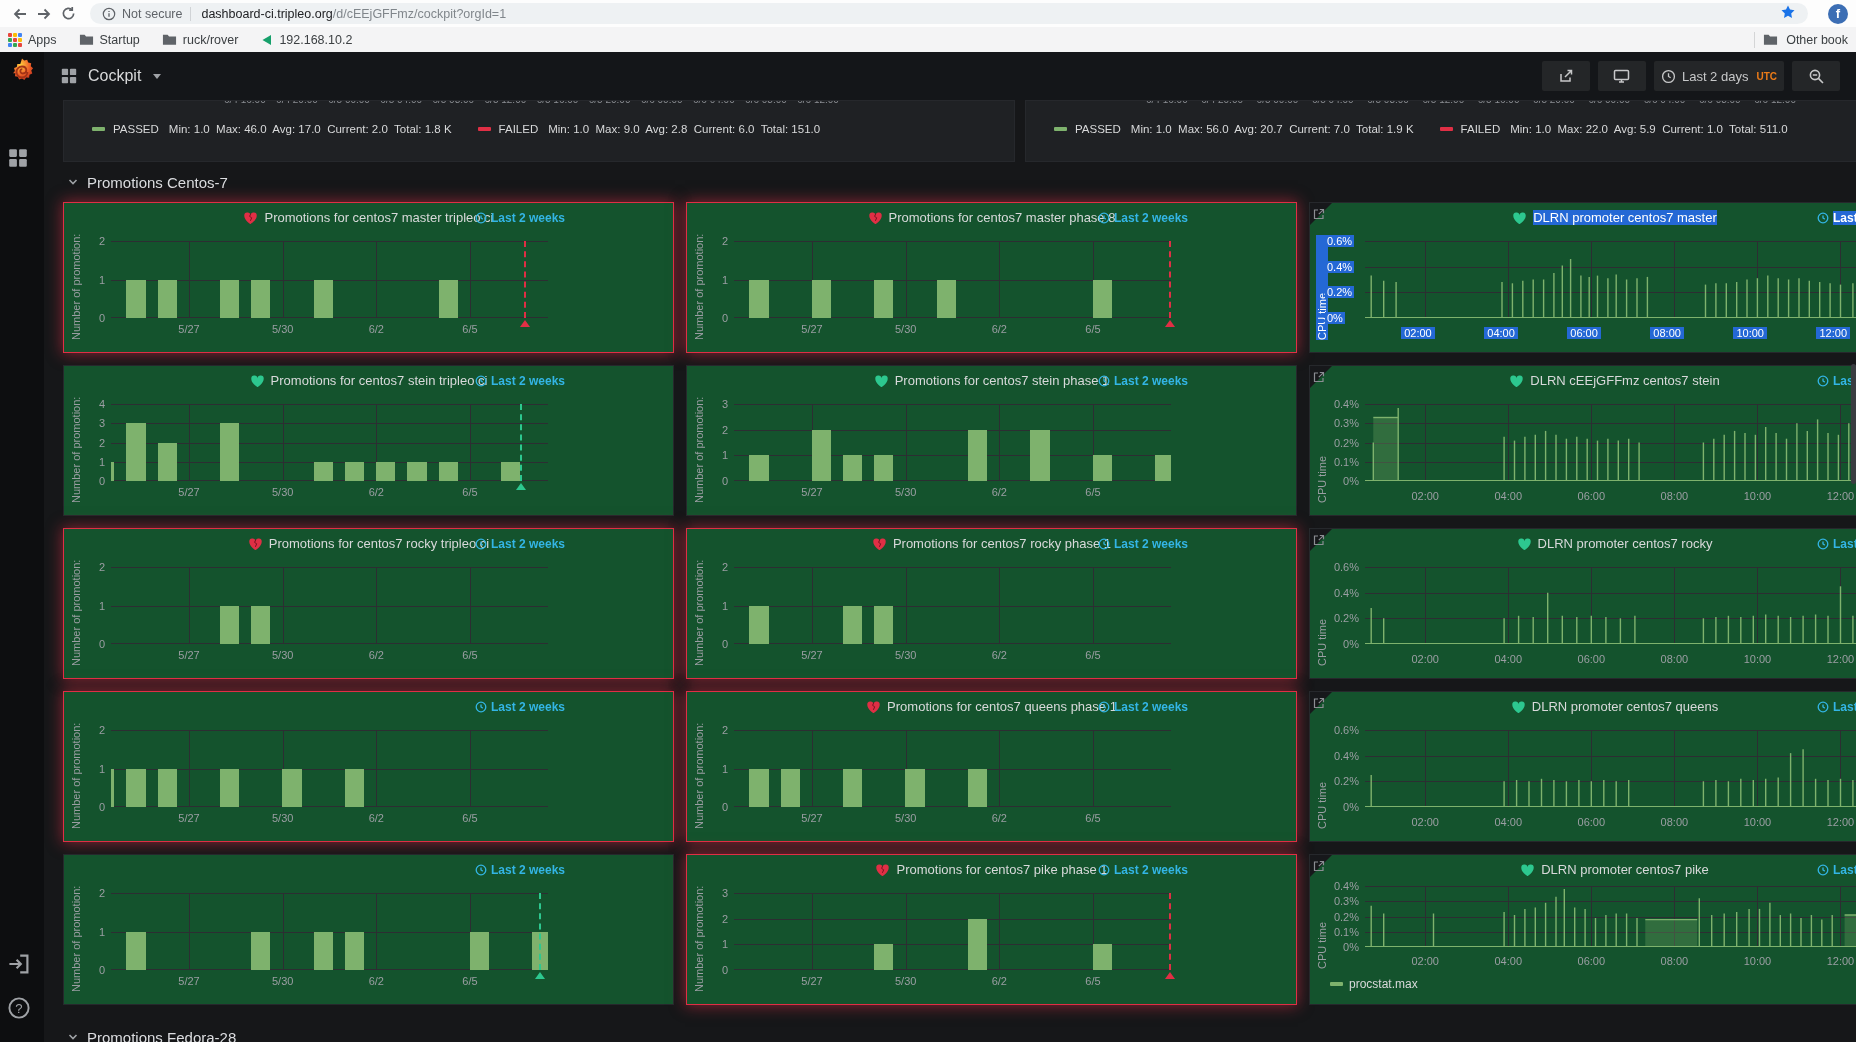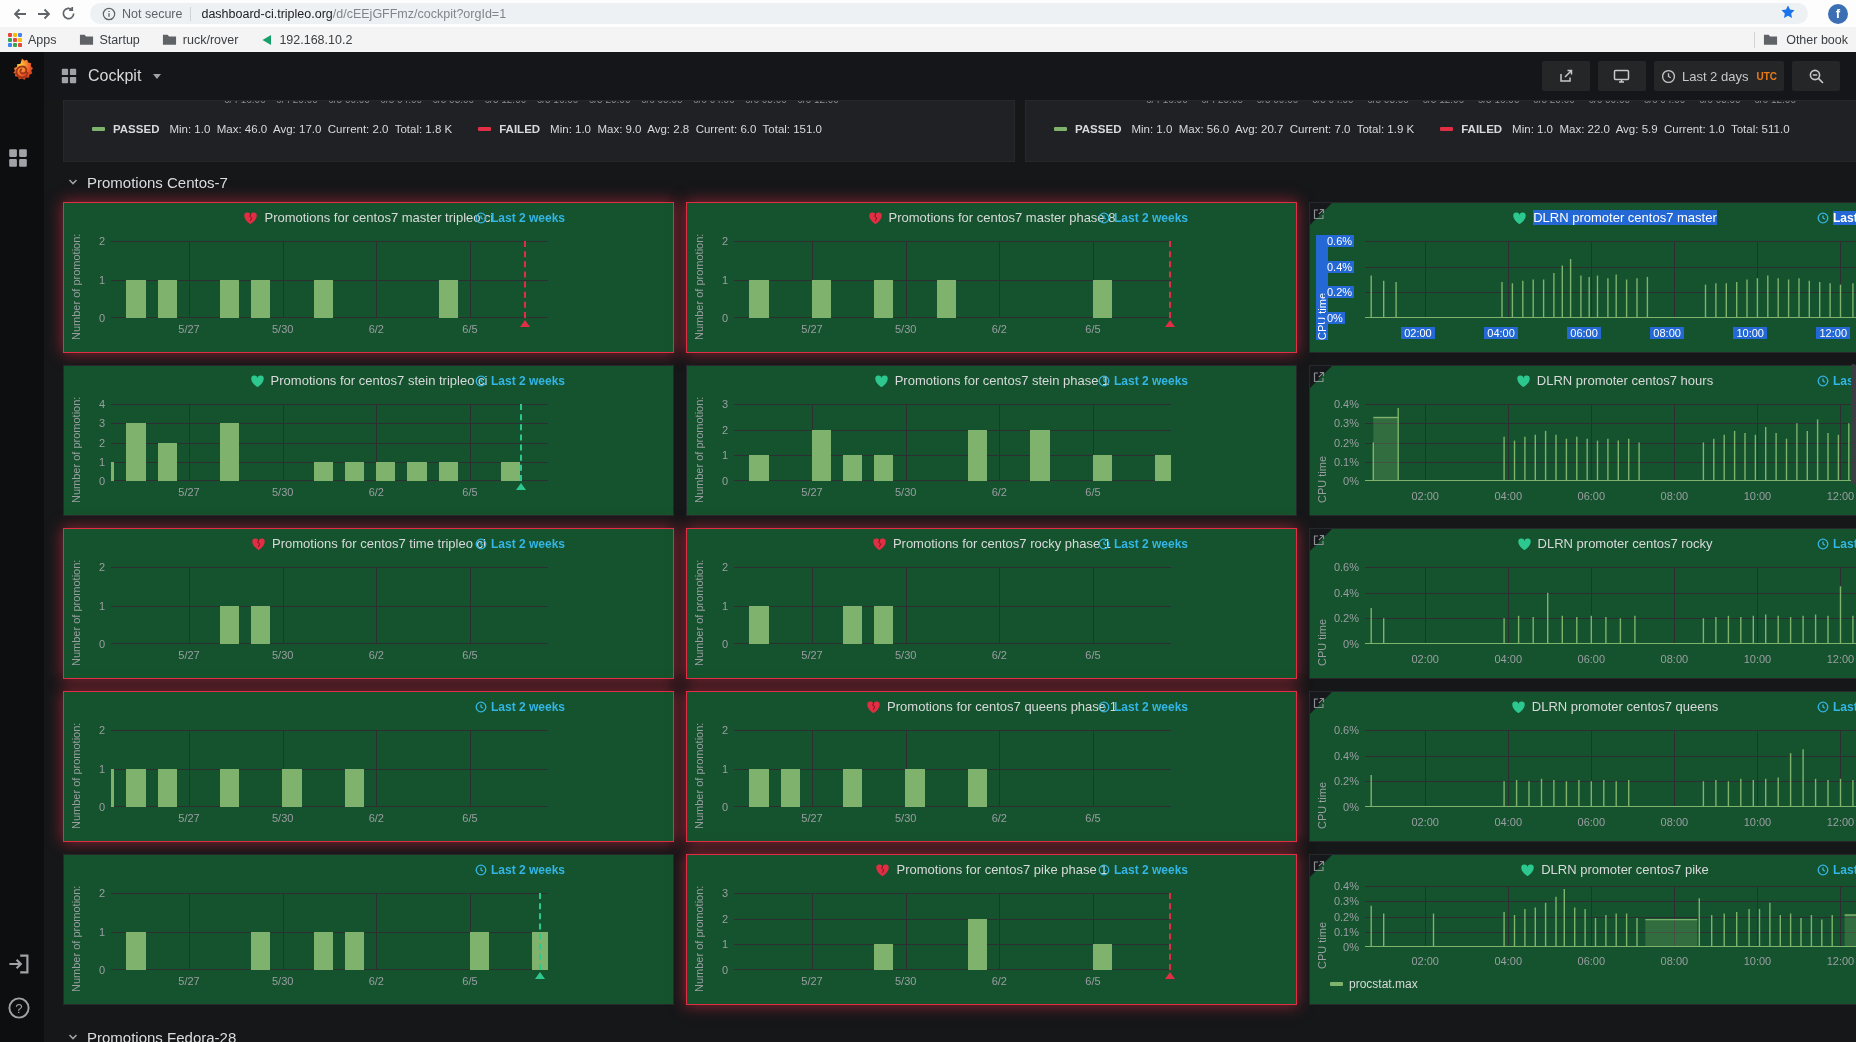--- a/index.html
+++ b/index.html
@@ -33,21 +33,21 @@
   .hbtn{height:30px;min-width:34px;background:#242628;border-radius:2px;display:flex;align-items:center;justify-content:center;color:#c7c8c9;padding:0 7px;gap:6px;font-size:13px;}
   .utc{color:#eb7b18;font-size:10px;font-weight:bold;margin-left:2px;}
   .content{position:absolute;left:44px;right:0;top:48px;bottom:0;overflow:hidden;padding:0 0 0 19px;}
   
   .sumrow{display:flex;gap:10px;height:62px;}
   .sumpanel{background:#1f2124;border:1px solid #26282c;flex-shrink:0;overflow:hidden;}
   .sumticks{height:13px;overflow:hidden;display:flex;justify-content:space-between;}
   .sumticks span{position:relative;top:-7px;font-size:10px;color:#8b8e93;white-space:nowrap;}
   .legendline{display:flex;align-items:center;gap:8px;margin-top:9px;padding-left:28px;font-size:11.5px;color:#d8d9da;white-space:pre;}
   .dash{width:13px;height:4px;border-radius:1px;display:inline-block;}
-  .sname{font-weight:bold;margin-right:2px;}
+  .sname{font-weight:normal;margin-right:2px;}
   .sstats{margin-right:18px;color:#d8d9da;}
   
   .secthdr{display:flex;align-items:center;gap:8px;color:#dcdde0;font-size:15px;height:40px;padding-left:4px;cursor:pointer;}
   .secthdr svg{color:#9fa2a6;}
   
   .prow{display:flex;gap:12px;margin-bottom:12px;}
   .panel{position:relative;width:609px;height:149px;background:#14532d;border:1px solid #26282c;flex-shrink:0;overflow:hidden;}
   .panel.alert{border:1px solid var(--red);box-shadow:0 0 14px 1px rgba(224,47,69,.55);}
   .ptitle{position:absolute;top:7px;left:0;right:0;text-align:center;font-size:13px;color:#d8d9da;cursor:pointer;}
   .ptitle .inner{display:inline-flex;align-items:center;gap:6px;}
@@ -560,21 +560,21 @@
           <div class="panel">
             <div class="cornerfold"></div>
             <span class="cornerico"><svg width="12" height="12" viewBox="0 0 12 12">
                 <path d="M5 2H1.5v8.5H10V7" fill="none" stroke="#8b8e93" stroke-width="1.2"></path>
                 <path d="M6.8 1.5H10.5V5.2M10.2 1.8 5.8 6.2" fill="none" stroke="#8b8e93" stroke-width="1.2"></path>
               </svg></span>
             <div class="ptitle"><span class="inner">
                 <svg width="15" height="14" viewBox="0 0 15 14">
                   <path d="M7.5 13S1.3 9.2 1.3 4.9a3.1 3.1 0 0 1 6.2-.6 3.1 3.1 0 0 1 6.2.6C13.7 9.2 7.5 13 7.5 13z" fill="#2dc88f"></path>
                 </svg>
-                <span>DLRN promoter centos7 hours</span>
+                <span>DLRN cEEjGFFmz centos7 stein</span>
               </span></div>
             <div class="timelabel" style="right: 8px;">
               <svg width="12" height="12" viewBox="0 0 12 12">
                 <circle cx="6" cy="6" r="4.8" fill="none" stroke="#33b5e5" stroke-width="1.3"></circle>
                 <path d="M6 3.4V6l1.8 1.1" fill="none" stroke="#33b5e5" stroke-width="1.3"></path>
               </svg>
               <span>Last 12 hours</span>
             </div>
             <div class="ylab" style="left: 6px; top: 32px; height: 105px;">CPU time</div>
             <div class="plot" style="left: 55px; top: 38px; width: 544px; height: 77px;">
@@ -644,21 +644,21 @@
             <div class="xtick" style="left: 506.481px; top: 124px;">12:00</div>
           </div>
         </div>
         <div class="prow">
           <div class="panel alert">
             <div class="ptitle"><span class="inner">
                 <svg width="15" height="14" viewBox="0 0 15 14">
                   <path d="M7.5 13S1.3 9.2 1.3 4.9a3.1 3.1 0 0 1 6.2-.6 3.1 3.1 0 0 1 6.2.6C13.7 9.2 7.5 13 7.5 13z" fill="#e02f45"></path>
                   <path d="M7.8 2.6 6.6 5.4l2.1 1.4-1.3 3" fill="none" stroke="#7a1220" stroke-width="1"></path>
                 </svg>
-                <span>Promotions for centos7 time tripleo ci</span>
+                <span>Promotions for centos7 rocky tripleo ci</span>
               </span></div>
             <div class="timelabel" style="right: 108px;">
               <svg width="12" height="12" viewBox="0 0 12 12">
                 <circle cx="6" cy="6" r="4.8" fill="none" stroke="#33b5e5" stroke-width="1.3"></circle>
                 <path d="M6 3.4V6l1.8 1.1" fill="none" stroke="#33b5e5" stroke-width="1.3"></path>
               </svg>
               <span>Last 2 weeks</span>
             </div>
             <div class="ylab" style="left: 6px; top: 32px; height: 105px;">Number of promotion:</div>
             <div class="plot" style="left: 47px; top: 38px; width: 437px; height: 77px;">

